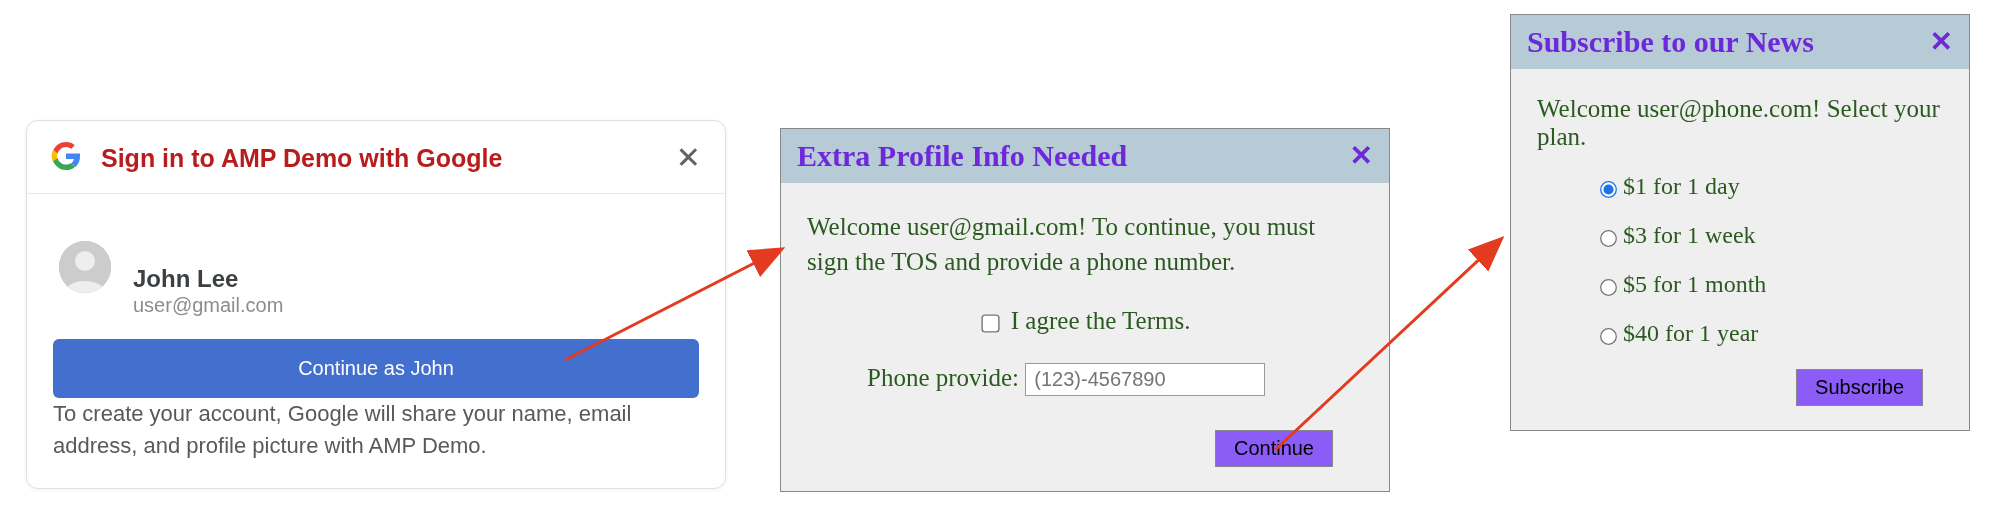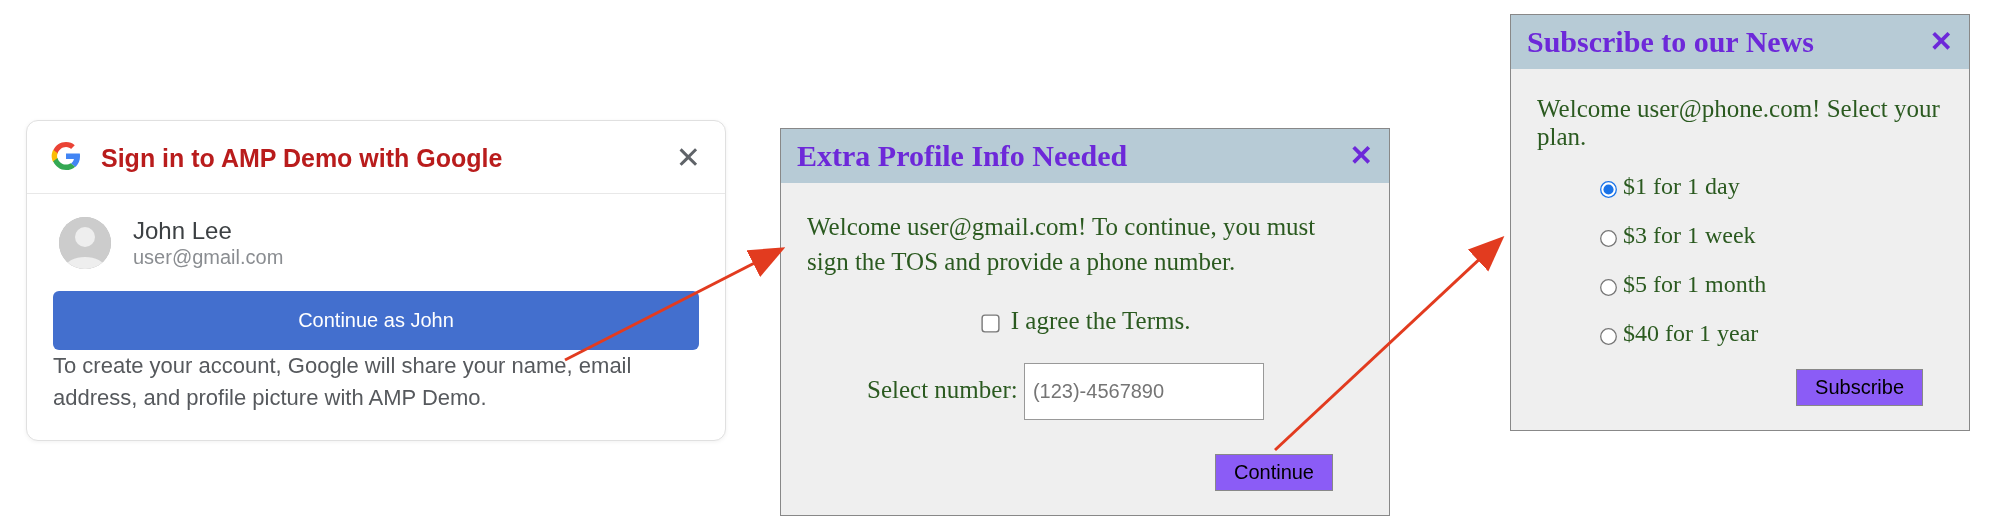--- a/index.html
+++ b/index.html
@@ -48,21 +48,21 @@
   .gcard-body { padding: 22px 26px 26px 26px; }
   .gprofile { display: flex; align-items: center; margin-bottom: 22px; padding-left: 6px;}
   .gavatar {
     width: 52px; height: 52px; border-radius: 50%;
     background: #bbb;
     margin-right: 22px;
     position: relative;
     overflow: hidden;
   }
   .gavatar svg { width: 100%; height: 100%; }
-  .gname { font-size: 24px; color: #3c4043; font-weight: 400; line-height: 1.25;}
+  .gname { font-size: 24px; color: #3c4043; font-weight: 700; line-height: 1.25; margin-top: 48px;}
   .gemail { font-size: 20px; color: #8a8d91; }
   .gcontinue {
     display: block;
     width: 100%;
     background: #436fce;
     color: #fff;
     border: none;
     border-radius: 6px;
     font-size: 20px;
     padding: 18px 0;
@@ -124,21 +124,21 @@
     vertical-align: middle;
   }
   #dlg-profile .phone-row {
     text-align: left;
     padding-left: 60px;
     margin-bottom: 34px;
   }
   #dlg-profile .phone-row input[type=text] {
     font-family: Arial, sans-serif;
     font-size: 20px;
-    padding: 16px 8px;
+    padding: 4px 8px;
     border: 1px solid #999;
     width: 240px;
     color: #666;
     vertical-align: baseline;
   }
   #dlg-profile .btn-row { text-align: right; padding-right: 30px; }
   .native-btn {
     font-family: Arial, sans-serif;
     font-size: 20px;
     background: #8b5cf6;
@@ -213,21 +213,21 @@
   </div>
   <div class="dlg-body">
     <div class="welcome">Welcome user@gmail.com! To continue, you must sign the TOS and provide a phone number.</div>
     <div class="terms-row">
       <label>
         <input type="checkbox" style="">
         <span>I agree the Terms.</span>
       </label>
     </div>
     <div class="phone-row">
-      <span>Select number: </span>
+      <span>Phone provide: </span>
       <input type="text" placeholder="(123)-4567890" style="">
     </div>
     <div class="btn-row">
       <button class="native-btn">Continue</button>
     </div>
   </div>
 </div>
 
 <div id="dlg-subscribe" class="dlg">
   <div class="dlg-title">

